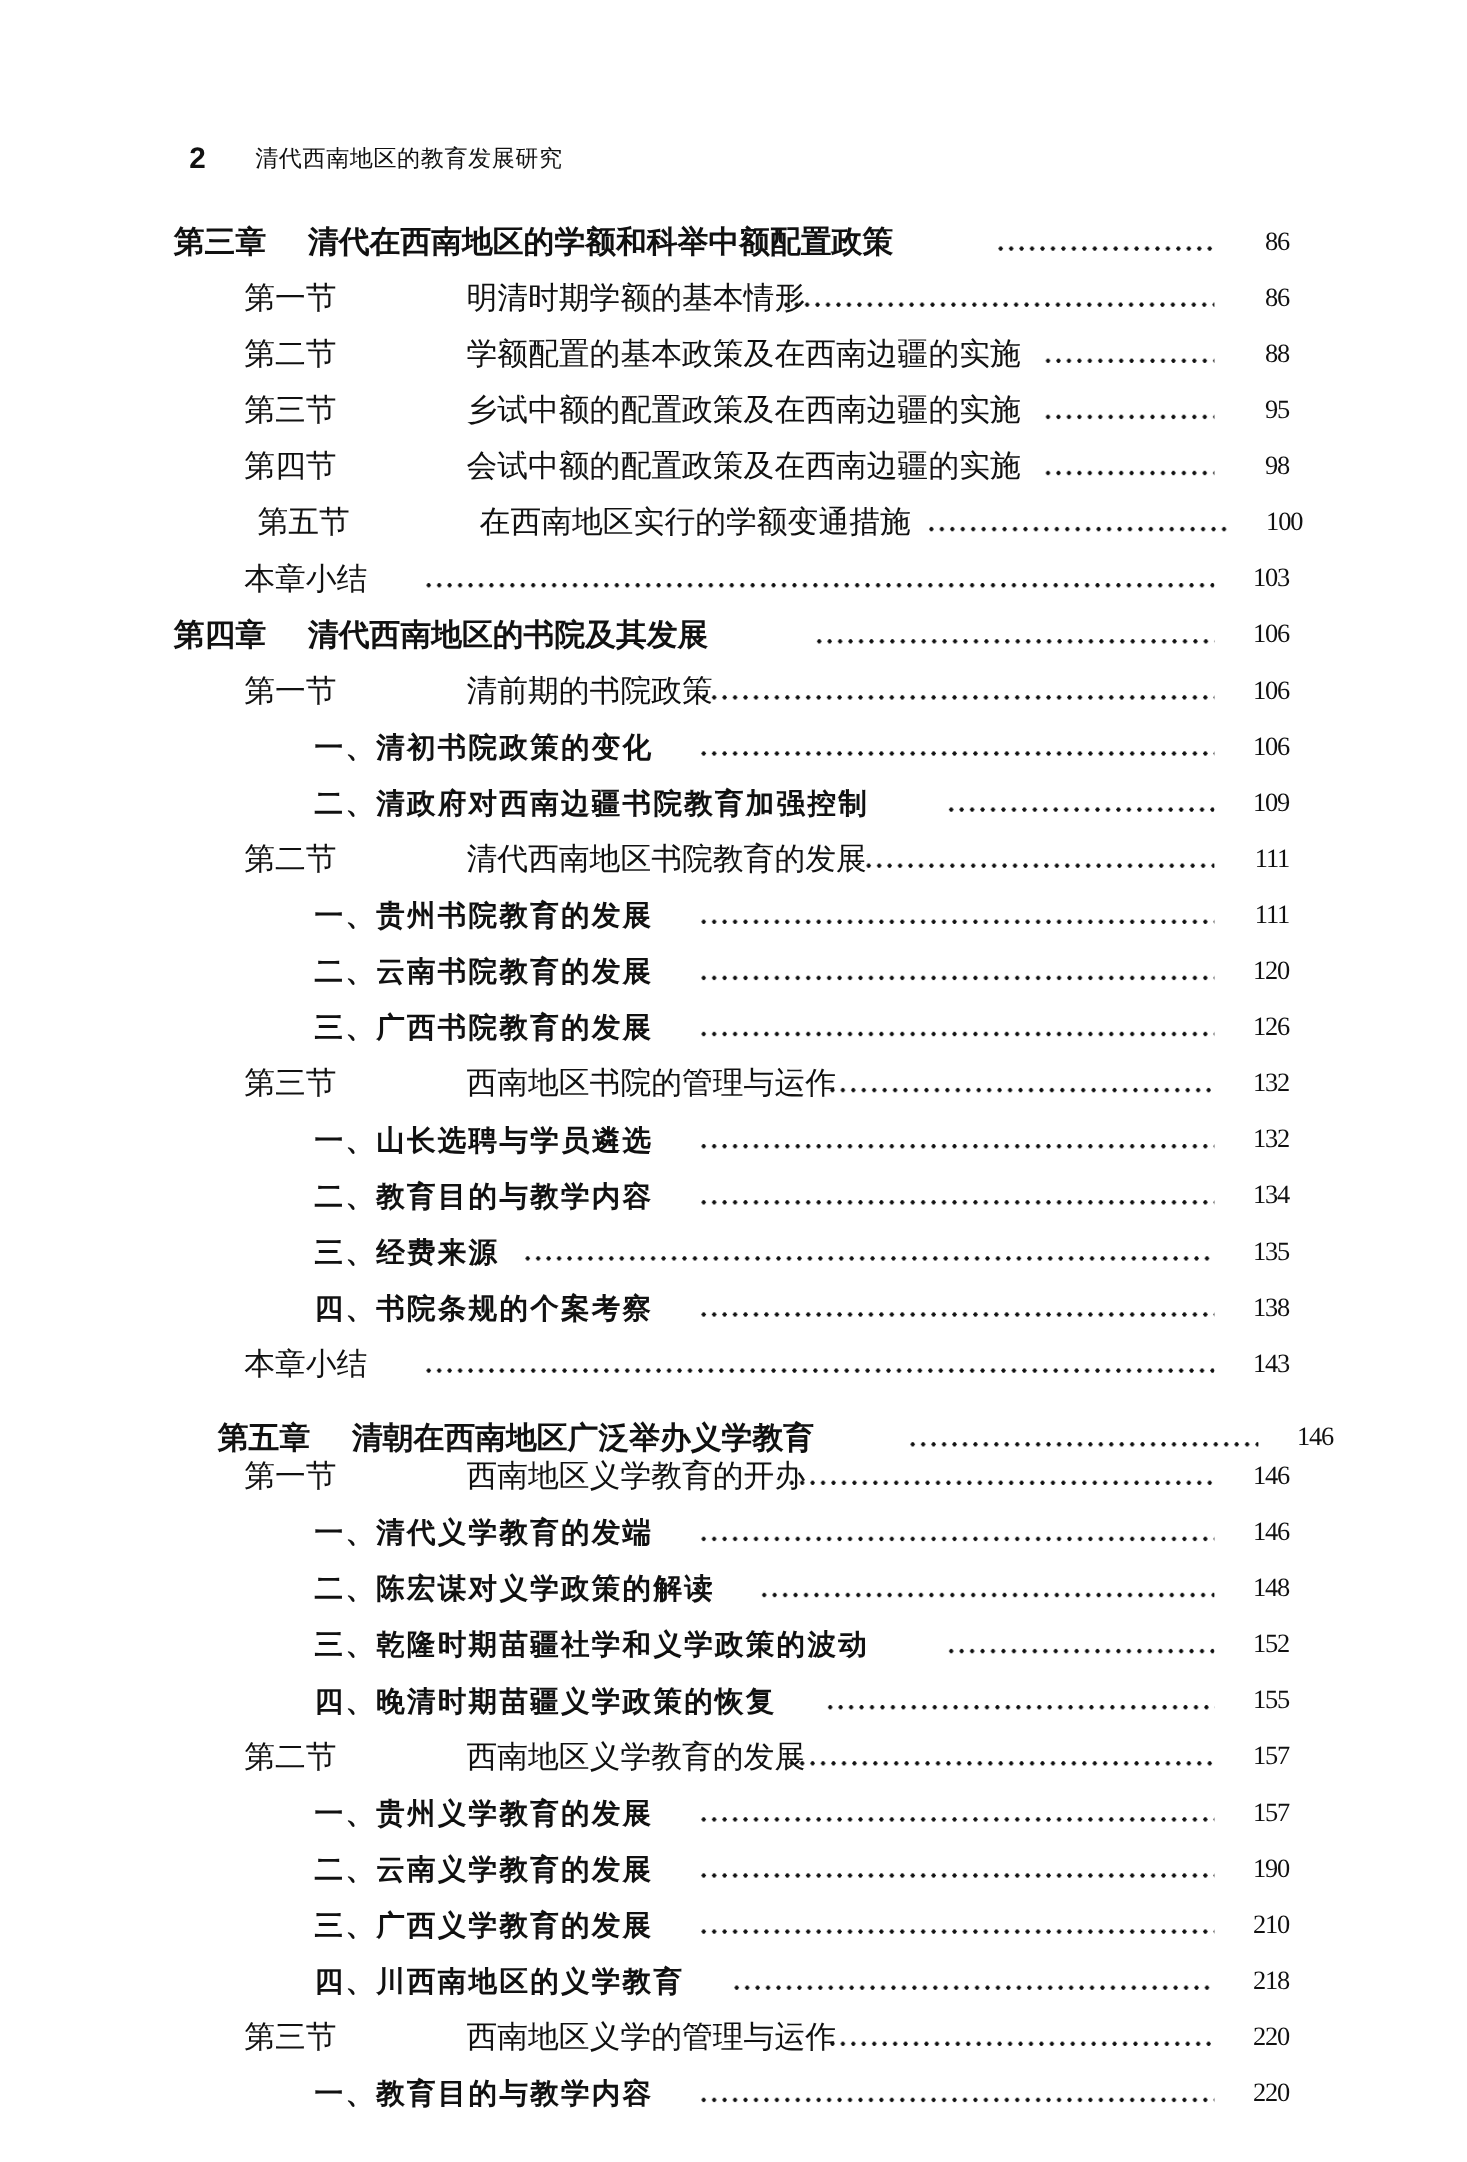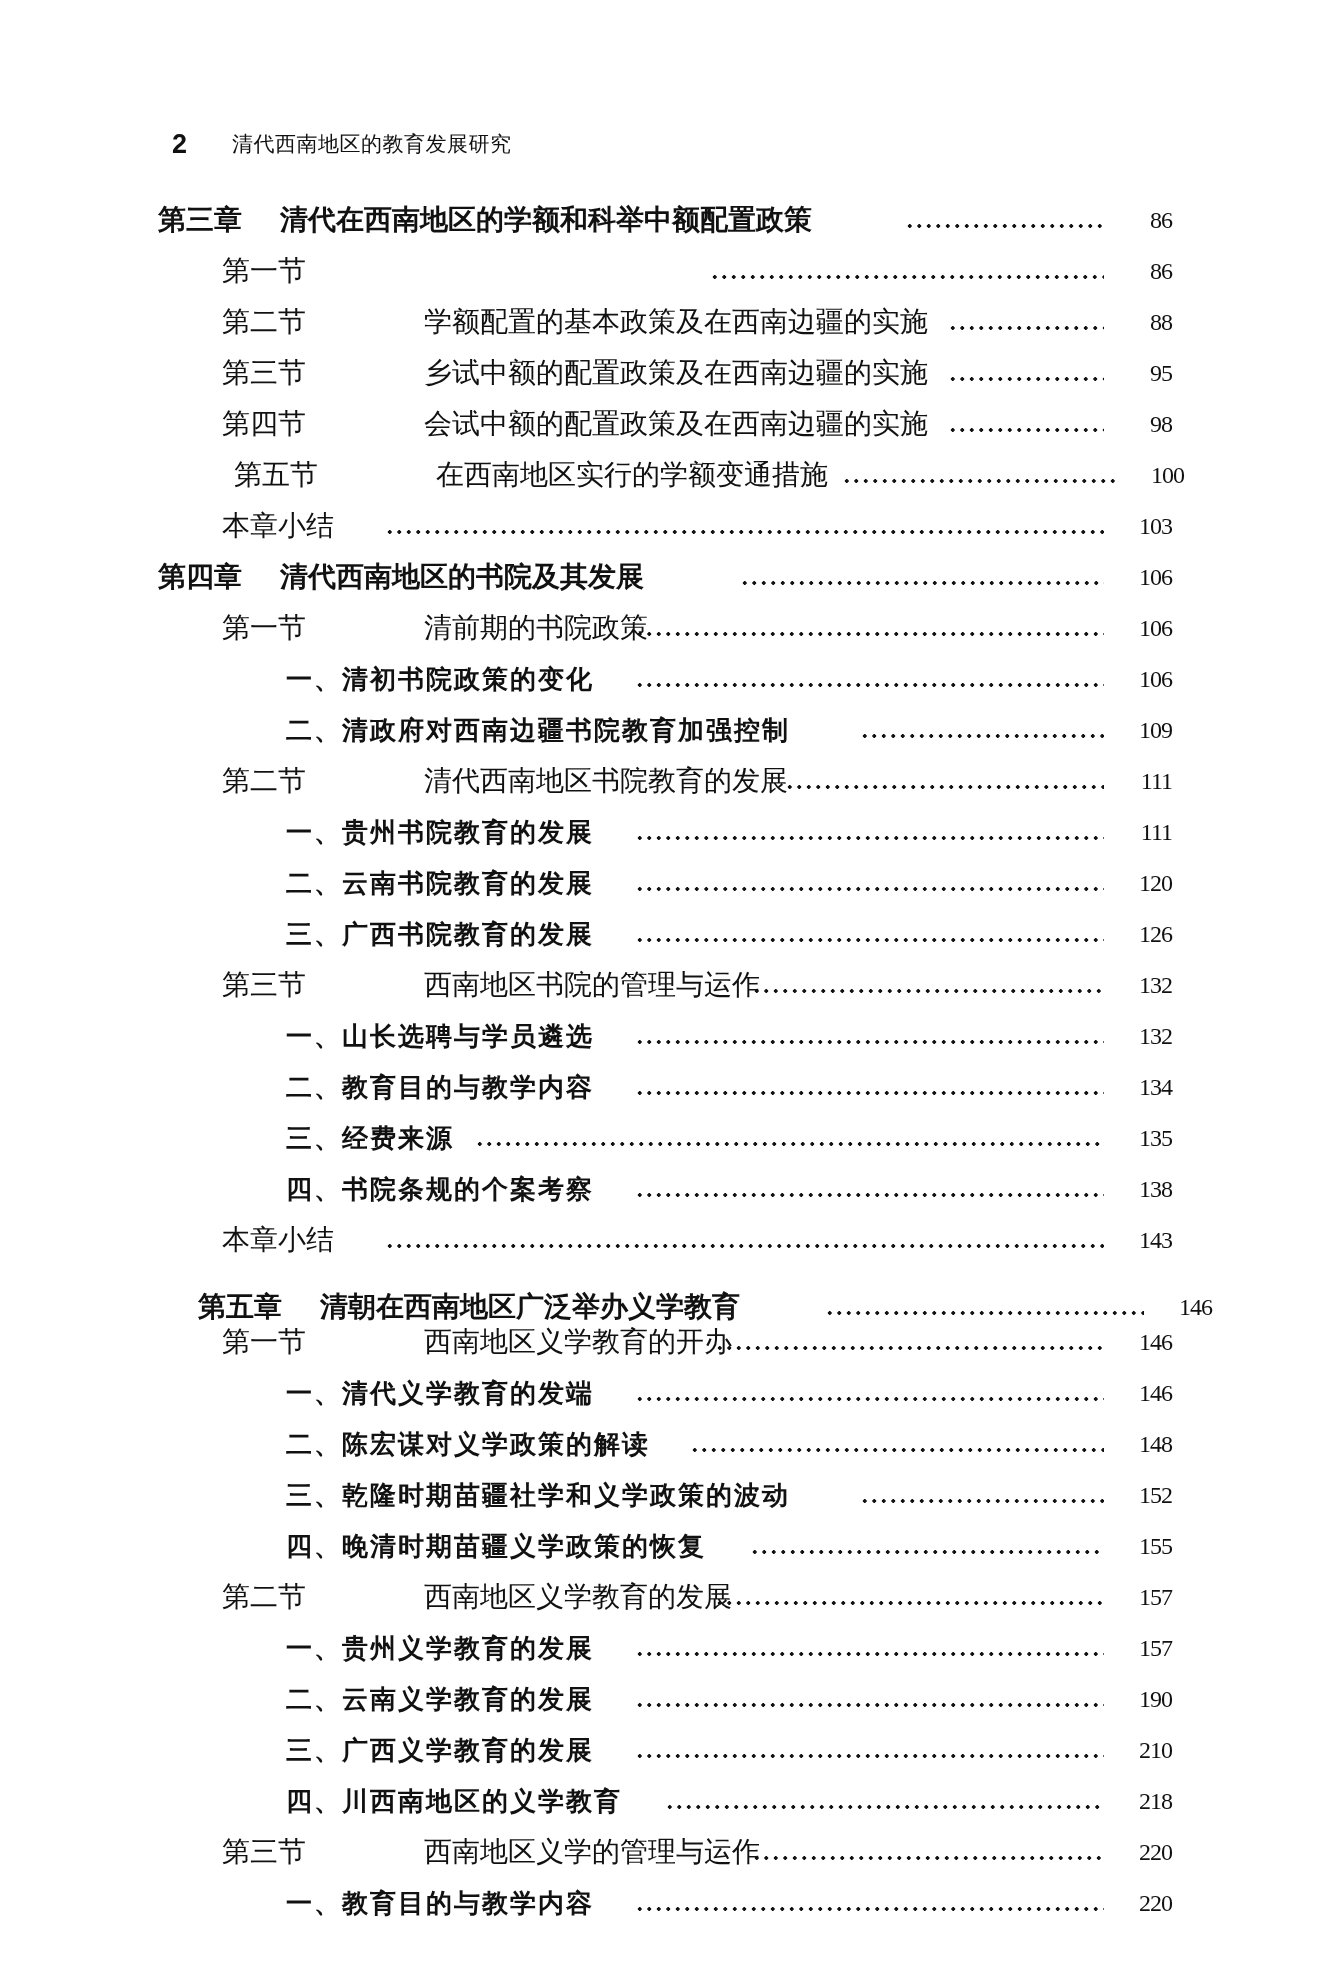--- a/index.html
+++ b/index.html
@@ -33,20 +33,21 @@
         <span class="gap"></span>
         <span>清代在西南地区的学额和科举中额配置政策</span>
       </span>
       <span class="leader" style="left: 905px; width: 199px;"></span>
       <span class="page">86</span>
     </div>
     <div class="row section" style="top: 51px;">
       <span class="label">
         <span class="num-label">第一节</span>
         <span class="gap"></span>
+        <span>明清时期学额的基本情形</span>
       </span>
       <span class="leader" style="left: 710px; width: 394px;"></span>
       <span class="page">86</span>
     </div>
     <div class="row section" style="top: 102px;">
       <span class="label">
         <span class="num-label">第二节</span>
         <span class="gap"></span>
         <span>学额配置的基本政策及在西南边疆的实施</span>
       </span>

